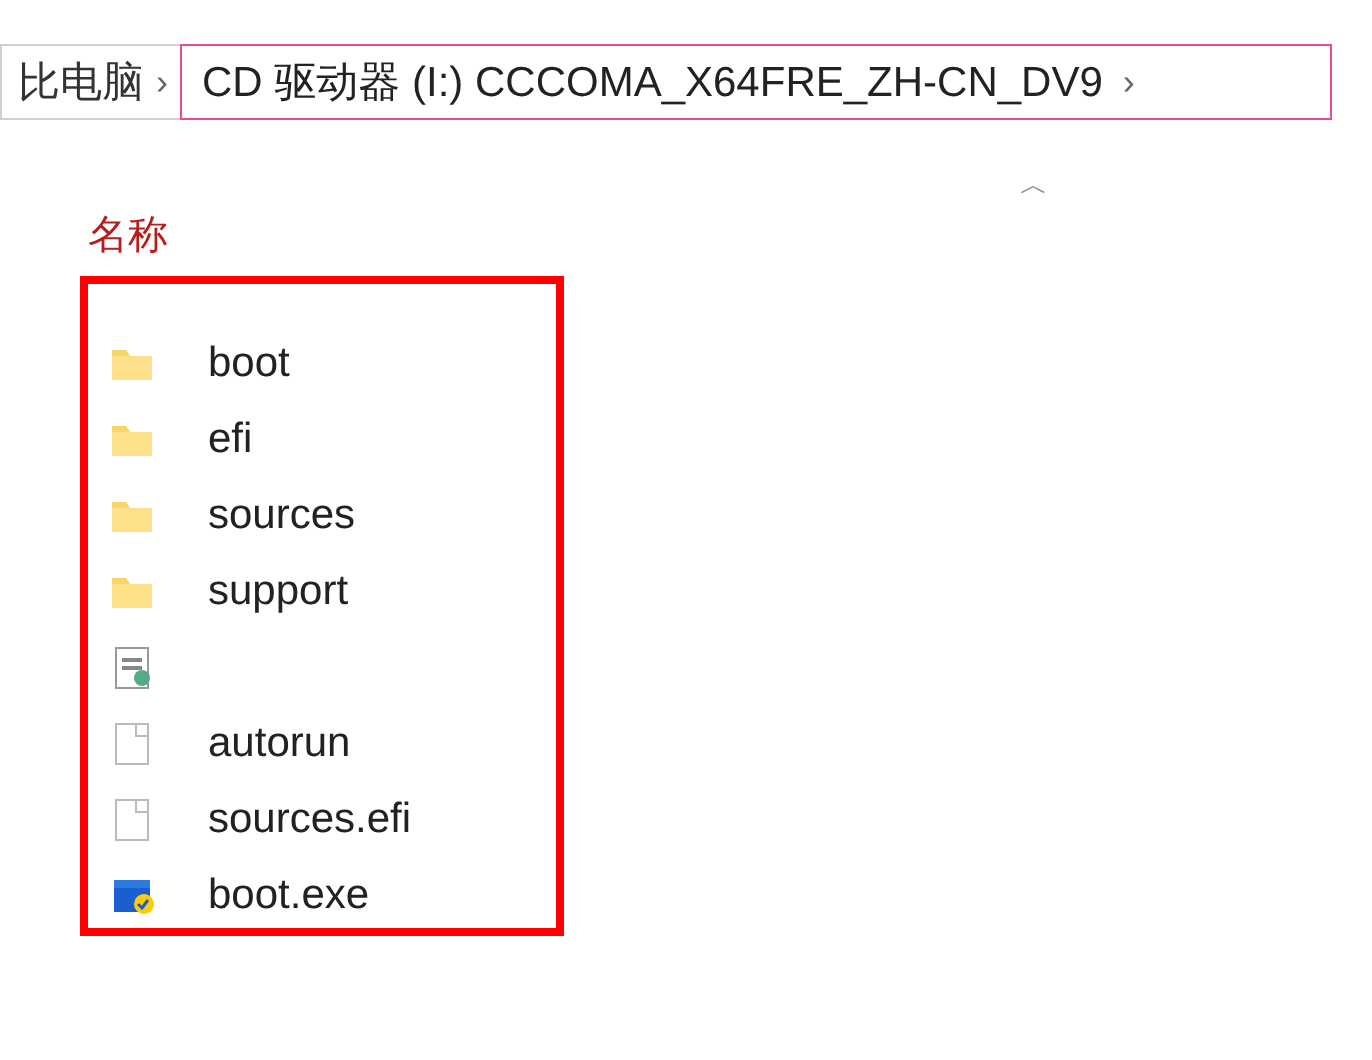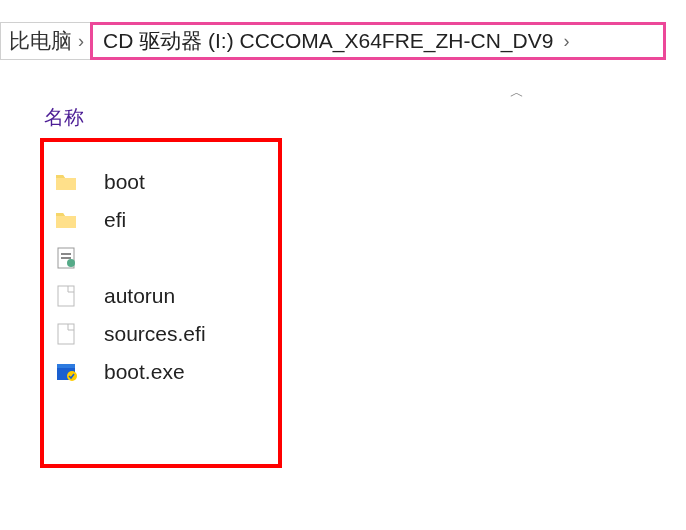--- a/index.html
+++ b/index.html
@@ -34,21 +34,21 @@
       padding: 0 6px;
       color: #666;
       font-size: 18px;
     }
     .breadcrumb-highlighted {
       position: absolute;
       left: 90px;
       right: 20px;
       top: 22px;
       height: 38px;
-      border: 3px solid #ec4899;
+      border: 1px solid #ec4899;
       display: flex;
       align-items: center;
       padding: 4px 10px;
       font-size: 21px;
       color: #222;
       background: #fff;
     }
     .breadcrumb-highlighted .breadcrumb-sep {
       margin: 0 4px;
     }
@@ -57,21 +57,21 @@
       top: 84px;
       left: 510px;
       color: #888;
       font-size: 14px;
     }
     .column-header {
       position: absolute;
       top: 104px;
       left: 44px;
       font-size: 20px;
-      color: #4c1d95;
+      color: #b91c1c;
     }
     .file-list-box {
       position: absolute;
       top: 138px;
       left: 40px;
       width: 242px;
       height: 330px;
       border: 4px solid #ff0000;
       padding: 14px 10px;
     }
@@ -126,20 +126,38 @@
       <svg viewBox="0 0 24 24">
           <path fill="#ffe08a" d="M2 5h7l2 3h11v12H2z"></path>
           <path fill="#f6d66a" d="M2 5h7l2 3H2z"></path>
         </svg>
     </span>
     <span class="file-label">efi</span>
   </div>
   <div class="file-item">
     <span class="icon">
       <svg viewBox="0 0 24 24">
+          <path fill="#ffe08a" d="M2 5h7l2 3h11v12H2z"></path>
+          <path fill="#f6d66a" d="M2 5h7l2 3H2z"></path>
+        </svg>
+    </span>
+    <span class="file-label">sources</span>
+  </div>
+  <div class="file-item">
+    <span class="icon">
+      <svg viewBox="0 0 24 24">
+          <path fill="#ffe08a" d="M2 5h7l2 3h11v12H2z"></path>
+          <path fill="#f6d66a" d="M2 5h7l2 3H2z"></path>
+        </svg>
+    </span>
+    <span class="file-label">support</span>
+  </div>
+  <div class="file-item">
+    <span class="icon">
+      <svg viewBox="0 0 24 24">
           <rect x="4" y="2" width="16" height="20" fill="#fff" stroke="#999"></rect>
           <rect x="7" y="7" width="10" height="2" fill="#888"></rect>
           <rect x="7" y="11" width="10" height="2" fill="#888"></rect>
           <circle cx="17" cy="17" r="4" fill="#5a8"></circle>
         </svg>
     </span>
   </div>
   <div class="file-item">
     <span class="icon">
       <svg viewBox="0 0 24 24">

